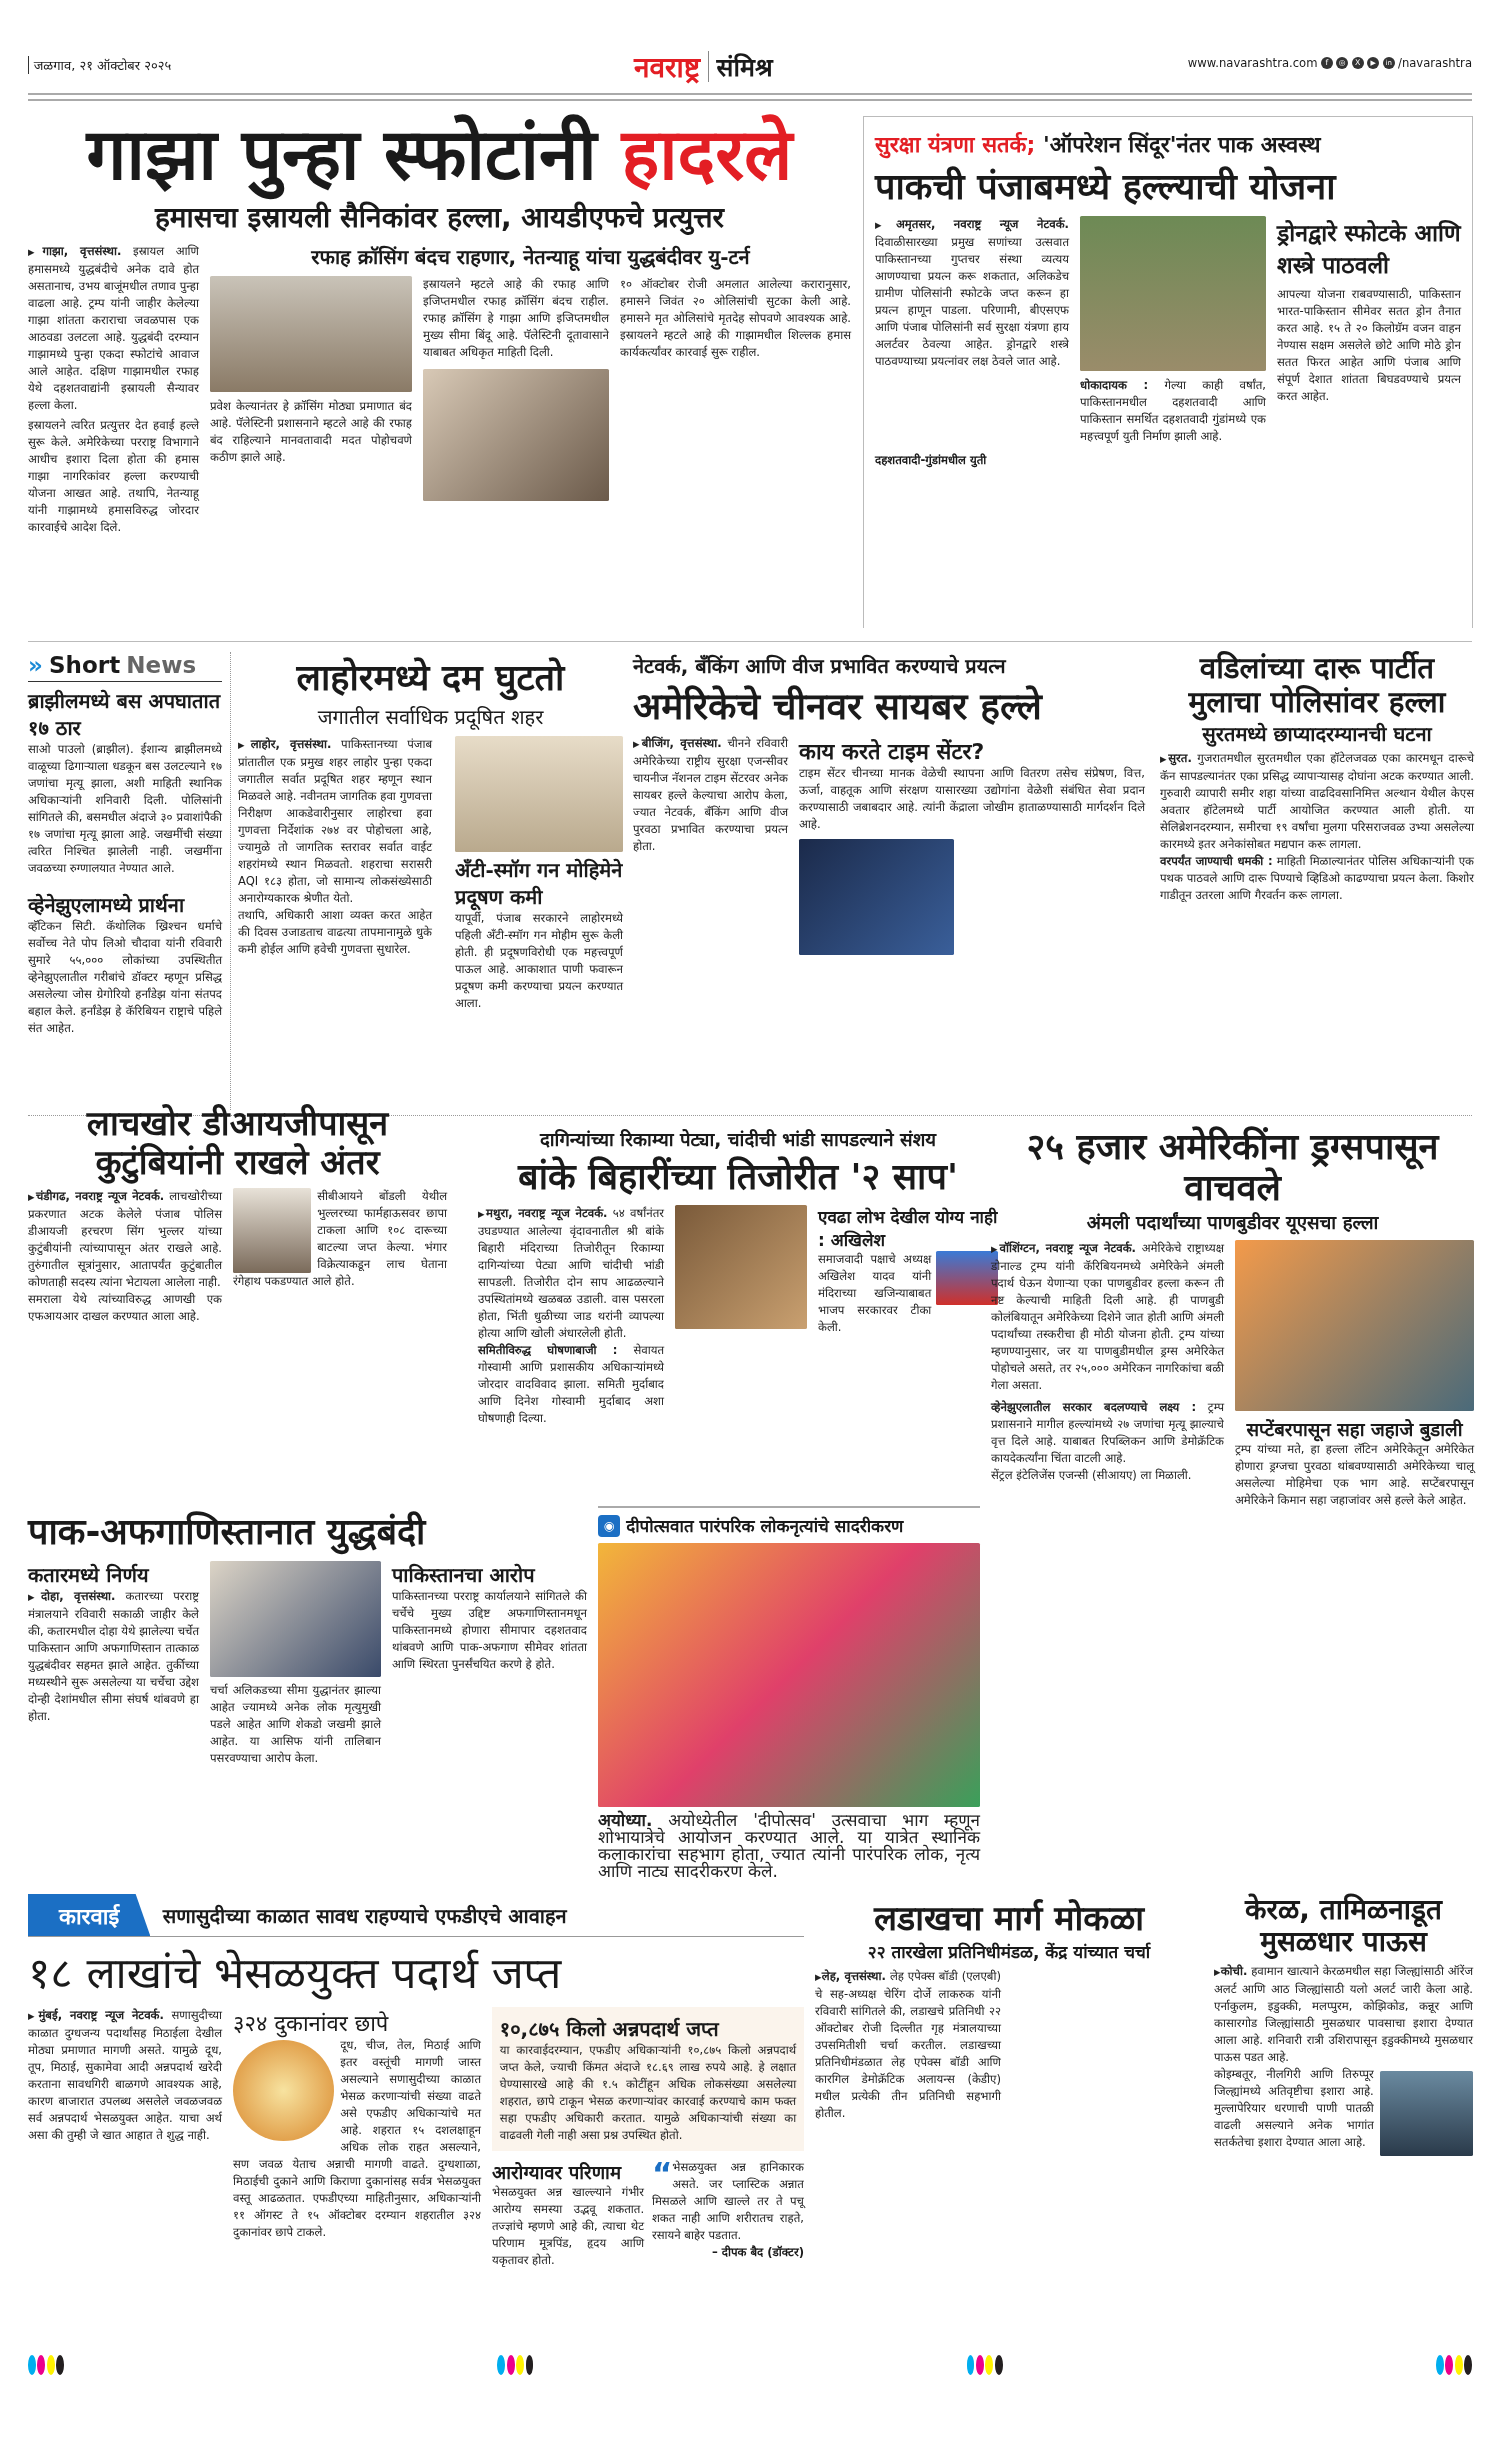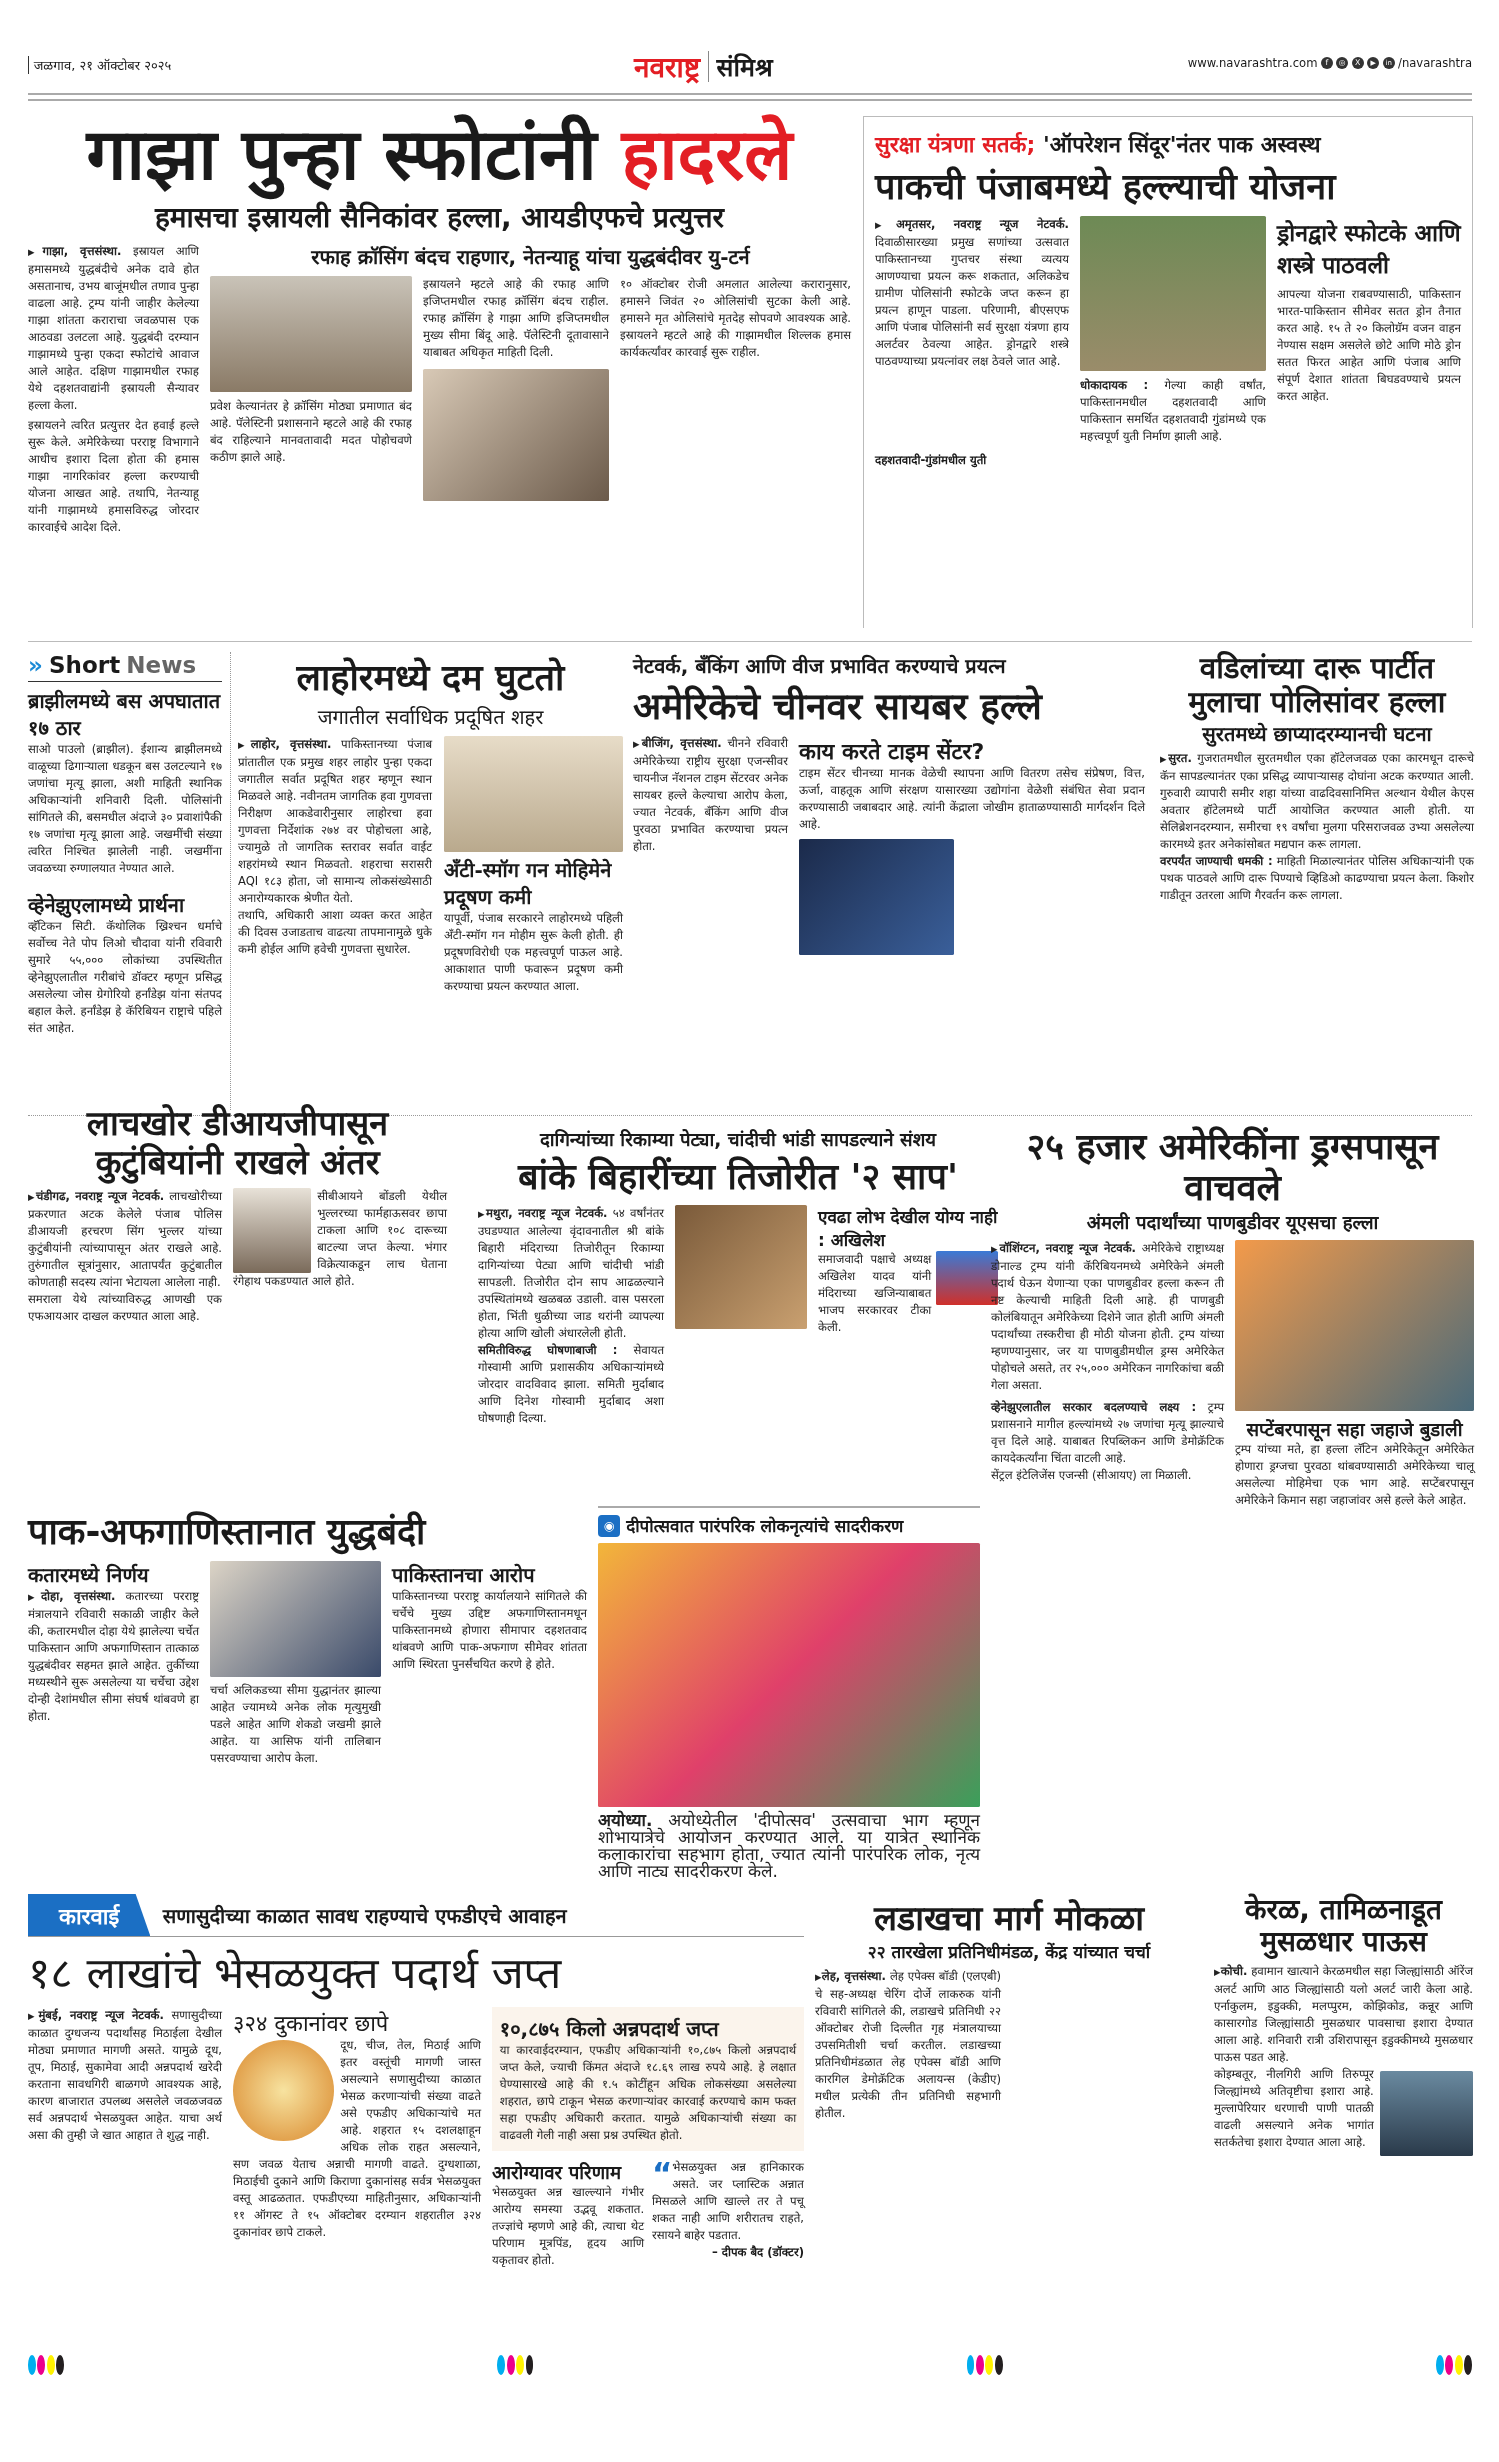--- a/index.html
+++ b/index.html
@@ -108,21 +108,21 @@
   <div style="margin-top:14px;">
     <div style="font-size:20px; font-weight:bold;">व्हेनेझुएलामध्ये प्रार्थना</div>
     <p class="body-text">व्हॅटिकन सिटी. कॅथोलिक ख्रिश्चन धर्माचे सर्वोच्च नेते पोप लिओ चौदावा यांनी रविवारी सुमारे ५५,००० लोकांच्या उपस्थितीत व्हेनेझुएलातील गरीबांचे डॉक्टर म्हणून प्रसिद्ध असलेल्या जोस ग्रेगोरियो हर्नांडेझ यांना संतपद बहाल केले. हर्नांडेझ हे कॅरिबियन राष्ट्राचे पहिले संत आहेत.</p>
   </div>
 </div>
 <div class="abs vdiv" style="left:230px; top:652px; height:458px;"></div>
 
 <div class="abs" style="left:238px; top:652px; width:385px; height:458px;">
   <div style="font-size:36px; font-weight:bold; text-align:center;">लाहोरमध्ये दम घुटतो</div>
   <div style="font-size:20px; font-weight:normal; text-align:center; margin-top:1.6px;">जगातील सर्वाधिक प्रदूषित शहर</div>
-  <div style="display:flex; gap:12px; margin-top:6.2px;">
+  <div style="display:flex; gap:23px; margin-top:6.2px;">
     <div style="width:194px;" class="body-text">
       <span class="dateline">लाहोर, वृत्तसंस्था.</span>
       <span>पाकिस्तानच्या पंजाब प्रांतातील एक प्रमुख शहर लाहोर पुन्हा एकदा जगातील सर्वात प्रदूषित शहर म्हणून स्थान मिळवले आहे. नवीनतम जागतिक हवा गुणवत्ता निरीक्षण आकडेवारीनुसार लाहोरचा हवा गुणवत्ता निर्देशांक २७४ वर पोहोचला आहे, ज्यामुळे तो जागतिक स्तरावर सर्वात वाईट शहरांमध्ये स्थान मिळवतो. शहराचा सरासरी AQI १८३ होता, जो सामान्य लोकसंख्येसाठी अनारोग्यकारक श्रेणीत येतो.</span>
       <p>तथापि, अधिकारी आशा व्यक्त करत आहेत की दिवस उजाडताच वाढत्या तापमानामुळे धुके कमी होईल आणि हवेची गुणवत्ता सुधारेल.</p>
     </div>
     <div style="flex:1;">
       <div class="img" style="height:116px; background:linear-gradient(180deg,#e7dcc8,#b9a98d);"></div>
       <div style="font-size:20px; font-weight:bold; margin-top:4.7px;">अँटी-स्मॉग गन मोहिमेने प्रदूषण कमी</div>
       <p class="body-text">यापूर्वी, पंजाब सरकारने लाहोरमध्ये पहिली अँटी-स्मॉग गन मोहीम सुरू केली होती. ही प्रदूषणविरोधी एक महत्त्वपूर्ण पाऊल आहे. आकाशात पाणी फवारून प्रदूषण कमी करण्याचा प्रयत्न करण्यात आला.</p>
     </div>

